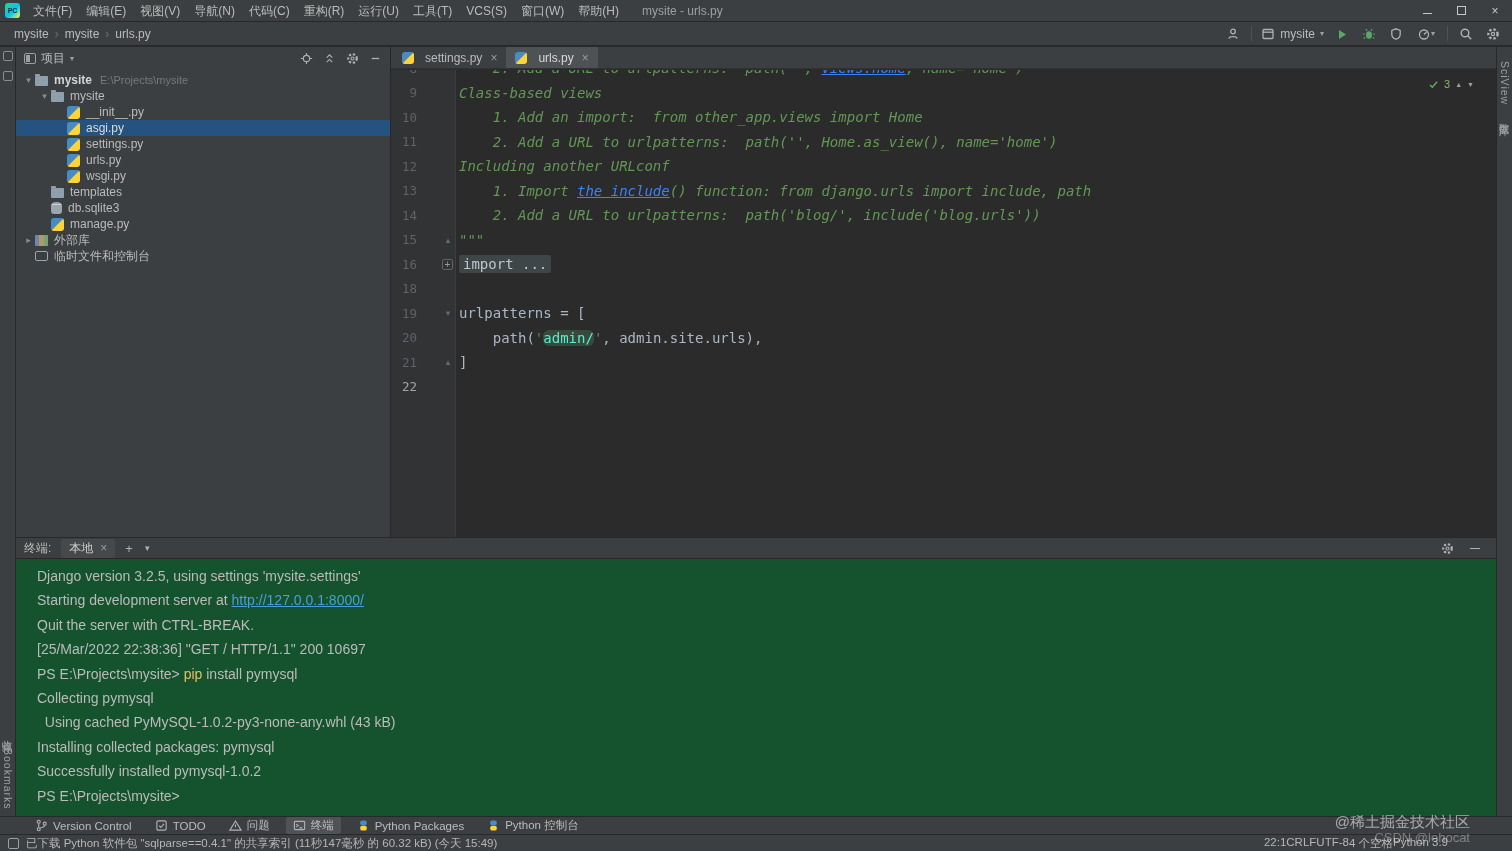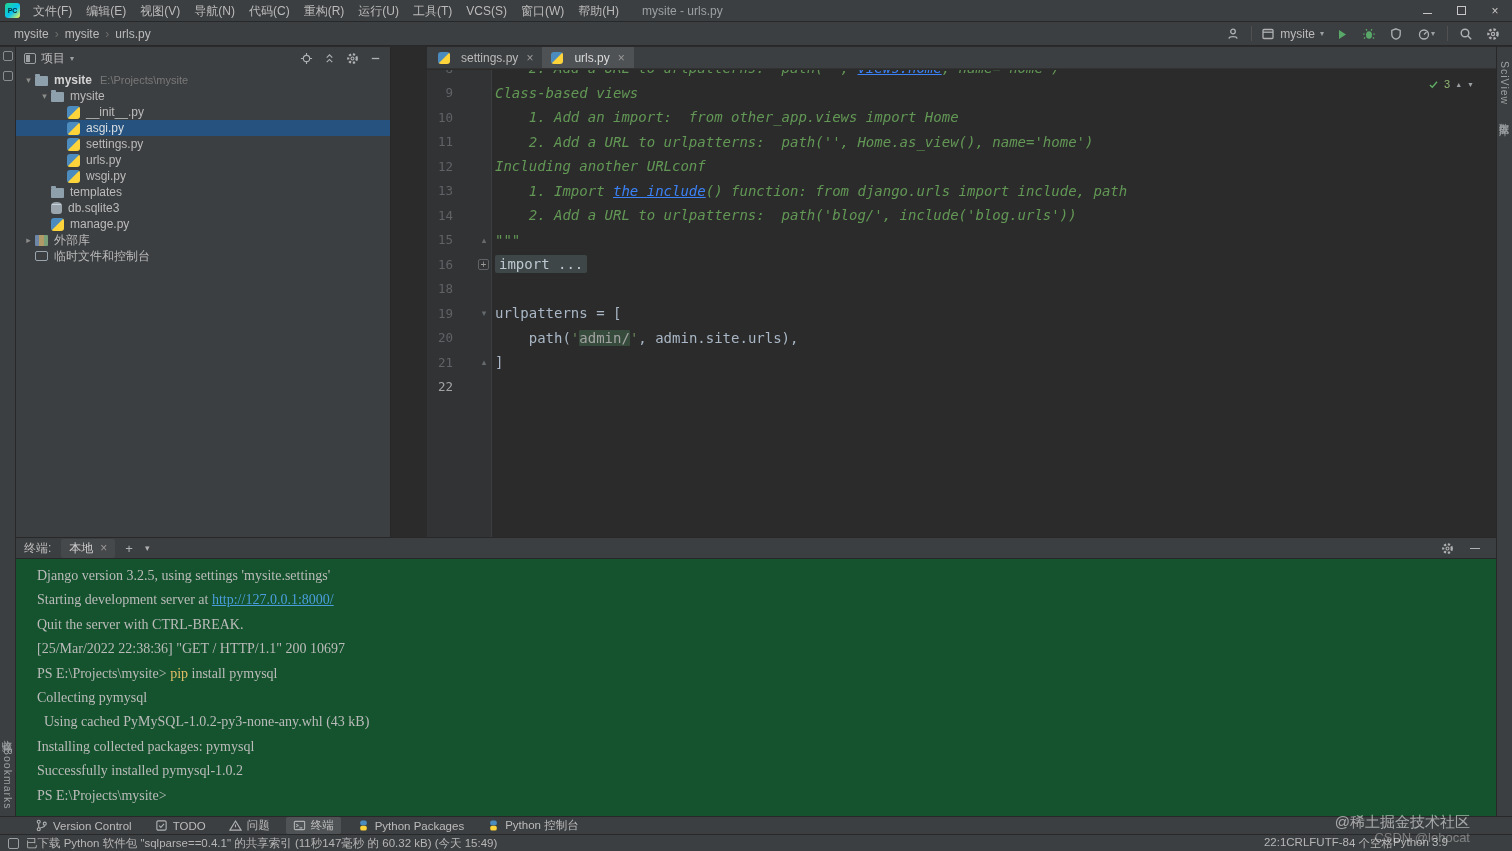--- a/index.html
+++ b/index.html
@@ -31,21 +31,21 @@
   .workspace{position:absolute;top:47px;bottom:35px;left:0;right:0;display:flex;}
   .left-stripe,.right-stripe{width:16px;background:#3c3f41;position:relative;flex:none;}
   .left-stripe{border-right:1px solid #282828;}
   .right-stripe{border-left:1px solid #282828;}
   .stripe-top{position:absolute;top:4px;left:0;right:0;display:flex;flex-direction:column;align-items:center;gap:10px;}
   .stripe-bottom{position:absolute;bottom:6px;left:0;right:0;display:flex;flex-direction:column;align-items:center;gap:14px;}
   .stripe-lbl{writing-mode:vertical-rl;font-size:10.5px;color:#9da0a2;letter-spacing:1px;cursor:default;}
   .stripe-ic{width:10px;height:10px;border:1px solid #8a8d8f;border-radius:2px;}
 
   .center{flex:1;display:flex;flex-direction:column;min-width:0;}
-  .center-top{height:490px;display:flex;min-height:0;gap:36px;}
+  .center-top{height:490px;display:flex;min-height:0;}
 
   
   .project-panel{width:375px;background:#3c3f41;border-right:1px solid #282828;display:flex;flex-direction:column;flex:none;}
   .pp-header{height:22px;display:flex;align-items:center;padding:0 8px;gap:5px;flex:none;}
   .pp-ic{width:12px;height:11px;border:1px solid #9da0a2;border-radius:2px;position:relative;}
   .pp-ic::before{content:'';position:absolute;left:1px;top:1px;width:4px;height:7px;background:#9da0a2;}
   .pp-title{color:#bbb;}
   .pp-actions{margin-left:auto;display:flex;gap:10px;align-items:center;}
   .tree{flex:1;padding-top:3px;overflow:hidden;}
   .tree-row{height:16px;display:flex;align-items:center;white-space:nowrap;color:#bbb;cursor:default;}
@@ -76,37 +76,37 @@
   .gutter{width:66px;flex:none;display:flex;align-items:center;height:100%;}
   .lnum{width:26px;text-align:right;color:#606366;font-family:"DejaVu Sans Mono",monospace;font-size:12.5px;}
   .code-row.current .lnum{color:#a4a4a4;}
   .fold{margin-left:auto;width:18px;text-align:center;color:#666a6d;font-size:9px;flex:none;}
   .fold.plusbox{width:11px;height:11px;line-height:9px;border:1px solid #606366;border-radius:2px;color:#9a9a9a;font-size:10px;margin-right:4px;text-align:center;}
   .code-text{white-space:pre;font-family:"DejaVu Sans Mono",monospace;font-size:14px;padding-left:2px;}
   .seg-doc{color:#629755;font-style:italic;}
   .seg-doclink{color:#3b82f6;font-style:italic;text-decoration:underline;}
   .seg-plain{color:#a9b7c6;}
   .seg-str{color:#6a8759;}
-  .seg-strhl{color:#a3a3a3;background:#364b3c;border-radius:1px;}
+  .seg-strhl{color:#5eead4;background:#364b3c;border-radius:6px;}
   .seg-folded{color:#bec8d1;background:#3e4648;border-radius:2px;padding:1px 4px;}
   .inspect{position:absolute;top:8px;right:22px;display:flex;align-items:center;gap:5px;font-size:11px;color:#8fb573;}
   .inspect .mini{color:#9da0a2;font-size:7px;}
 
   
   .terminal{flex:1;display:flex;flex-direction:column;background:#14532d;min-height:0;}
   .term-header{height:22px;background:#3c3f41;border-top:1px solid #282828;border-bottom:1px solid #282828;display:flex;align-items:center;padding:0 8px;gap:6px;flex:none;}
   .term-title{color:#bbb;margin-right:4px;}
   .term-tab{display:flex;align-items:center;gap:7px;background:#46494b;border-radius:2px;padding:1px 8px;color:#cfcfcf;}
   .term-tab .tab-close{margin-left:0;}
   .term-plus{color:#afb1b3;font-size:13px;padding:0 4px;}
   .term-dd{color:#afb1b3;font-size:9px;padding:0 2px;}
   .term-actions{margin-left:auto;display:flex;align-items:center;gap:16px;margin-right:8px;}
   .term-min{width:10px;border-bottom:1.5px solid #afb1b3;height:2px;}
   .term-body{flex:1;padding:5px 0 0 21px;overflow:hidden;}
-  .term-row{height:24.4px;line-height:24.4px;white-space:pre;font-family:Liberation Serif, serif;font-size:14px;}
+  .term-row{height:24.4px;line-height:24.4px;white-space:pre;font-family:Liberation Sans, sans-serif;font-size:14px;}
   .tseg-plain{color:#bbbbbb;}
   .tseg-link{color:#4a9edd;text-decoration:underline;}
   .tseg-cmd{color:#e8bf6a;}
 
   
   .bottom-bar{position:absolute;left:0;right:0;bottom:17px;height:18px;background:#3c3f41;border-top:1px solid #282828;display:flex;align-items:center;padding-left:28px;z-index:10;}
   .bb-item{display:flex;align-items:center;gap:5px;padding:1px 7px;margin-right:9px;color:#bbb;font-size:11.5px;border-radius:2px;cursor:default;}
   .bb-item.active{background:#4f5355;}
   .status-bar{position:absolute;left:0;right:0;bottom:0;height:17px;background:#3c3f41;border-top:1px solid #282828;display:flex;align-items:center;padding:0 8px;font-size:11.5px;color:#b6b6b6;z-index:10;}
   .st-icon{width:11px;height:11px;border:1px solid #9da0a2;border-radius:2px;margin-right:7px;flex:none;}

